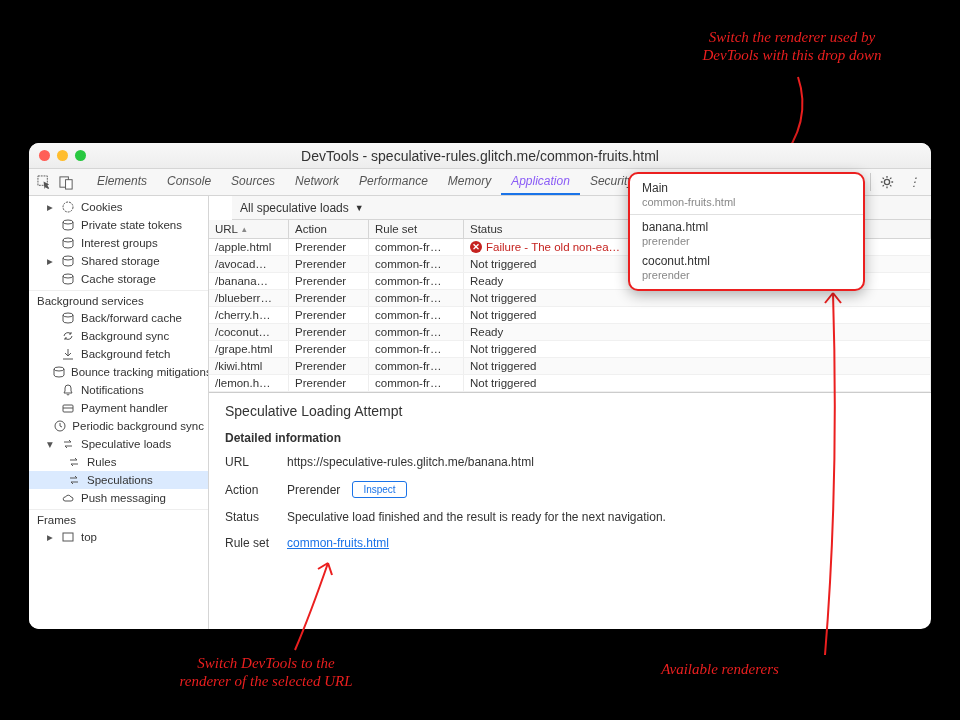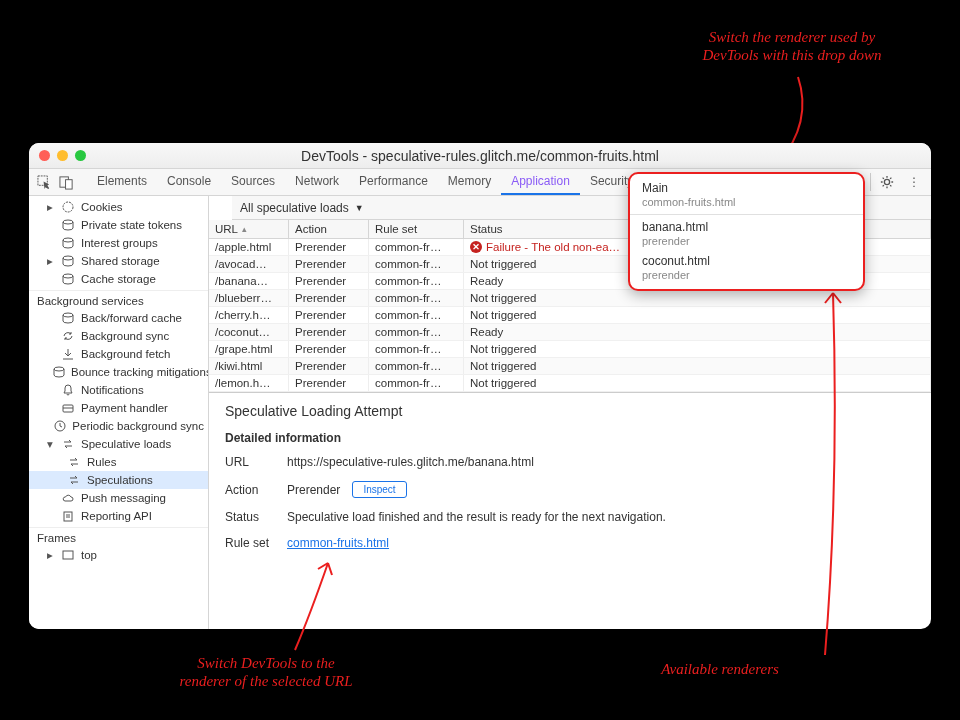--- a/index.html
+++ b/index.html
@@ -49,20 +49,21 @@
   .title { position:absolute; left:0; right:0; text-align:center; font-size:14px; color:#333; font-weight:500;}
   .toolbar {
     height: 27px;
     border-bottom: 1px solid #d5d5d5;
     display: flex;
     align-items: center;
     padding: 0 6px;
     gap: 4px;
     background:#f7f7f7;
     font-size: 12px;
+    font-style: italic;
   }
   .toolbar .ico { width:18px; height:18px; display:flex;align-items:center;justify-content:center;color:#555; }
   .tabs { display:flex; gap:0; margin-left:8px; height:100%; align-items:stretch;}
   .tab { padding: 0 10px; display:flex;align-items:center; color:#555; border-bottom:2px solid transparent; cursor:pointer;}
   .tab.active { color:#8b5cf6; border-bottom-color:#1a73e8; }
   .toolbar .spacer{flex:1;}
   .warncount{display:flex;align-items:center;gap:3px;font-size:11px;}
   .warncount .tri{color:#f5a623;} .warncount .sq{color:#e65100;}
   .maindrop{border-left:1px solid #ccc;border-right:1px solid #ccc;padding:0 8px;height:18px;display:flex;align-items:center;gap:4px;color:#555;}
   .gear,.dots{padding:0 5px;color:#555;}
@@ -336,31 +337,20 @@
         </div>
       <div class="item">
           <span class="tri"></span>
           <span class="ico">
             <svg width="12" height="12" viewBox="0 0 12 12">
               <path d="M3 9a2 2 0 1 1 .5-4A3 3 0 0 1 9 5a2 2 0 1 1 0 4z" fill="none" stroke="#555"></path>
             </svg>
           </span>
           <span>Push messaging</span>
         </div>
-      <div class="item">
-          <span class="tri"></span>
-          <span class="ico">
-            <svg width="12" height="12" viewBox="0 0 12 12">
-              <rect x="2" y="2" width="8" height="9" fill="none" stroke="#555"></rect>
-              <line x1="4" y1="5" x2="8" y2="5" stroke="#555"></line>
-              <line x1="4" y1="7" x2="8" y2="7" stroke="#555"></line>
-            </svg>
-          </span>
-          <span>Reporting API</span>
-        </div>
 
       <div class="section">Frames</div>
       <div class="item">
           <span class="tri">▸</span>
           <span class="ico">
             <svg width="12" height="12" viewBox="0 0 12 12">
               <rect x="1" y="2" width="10" height="8" fill="none" stroke="#555"></rect>
             </svg>
           </span>
           <span>top</span>

